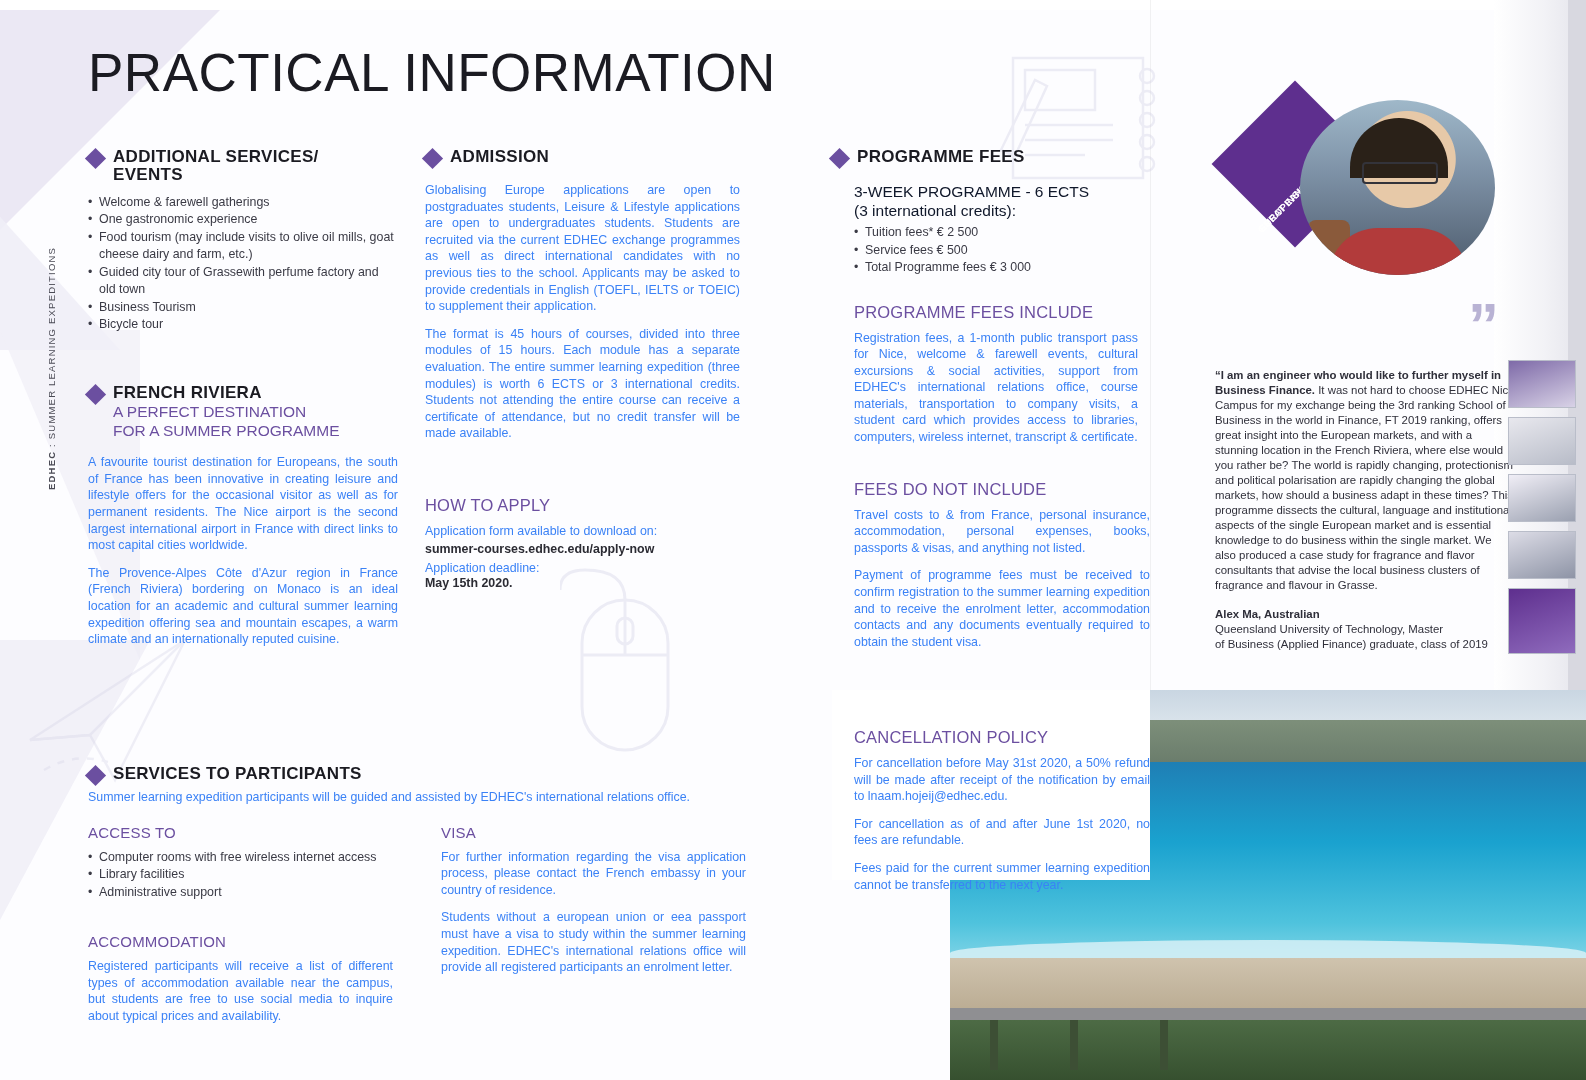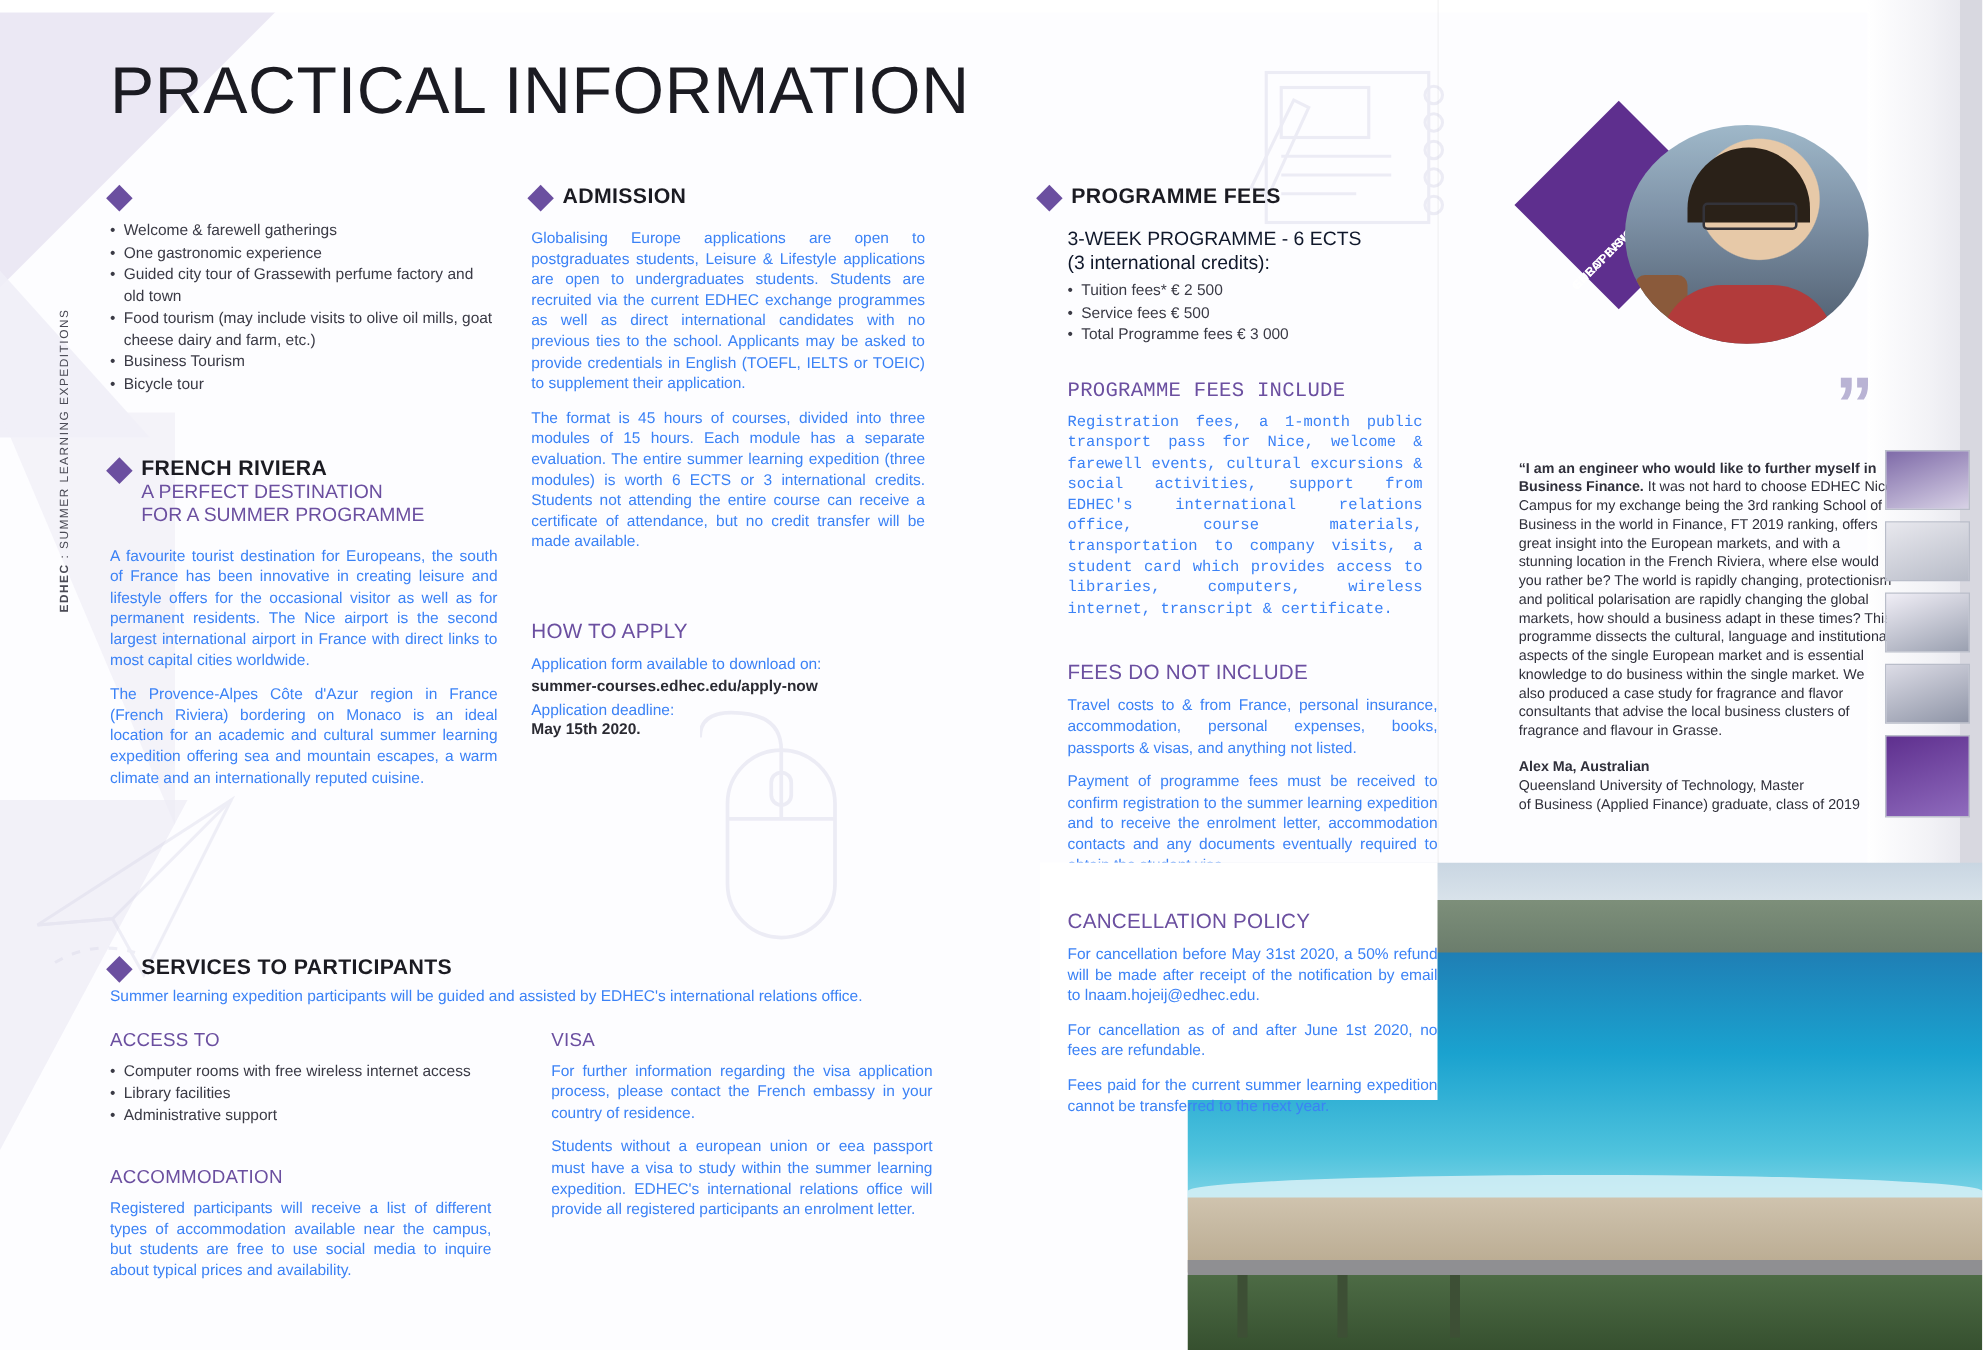--- a/index.html
+++ b/index.html
@@ -198,27 +198,31 @@
     <line x1="65" y1="40" x2="65" y2="95" stroke="#cfcde3" stroke-width="3"></line>
     <line x1="22" y1="95" x2="108" y2="95" stroke="#cfcde3" stroke-width="3"></line>
     <rect x="57" y="58" width="16" height="26" rx="8" fill="none" stroke="#cfcde3" stroke-width="3"></rect>
     <path d="M65 40 q0 -30 -40 -30 q-25 0 -25 20" fill="none" stroke="#cfcde3" stroke-width="3"></path>
   </svg>
 
   <div class="col1">
 
     <div class="sec-head">
       <span class="diamond dia"></span>
+      <div class="sec-title">
+        <span>ADDITIONAL SERVICES/</span><br>
+        <span>EVENTS</span>
+      </div>
     </div>
 
     <ul class="bul" style="margin-top:10px;">
       <li>Welcome &amp; farewell gatherings</li>
       <li>One gastronomic experience</li>
+      <li>Food tourism (may include visits to olive oil mills, goat cheese dairy and farm, etc.)</li>
       <li>Guided city tour of Grassewith perfume factory and old town</li>
-      <li>Food tourism (may include visits to olive oil mills, goat cheese dairy and farm, etc.)</li>
       <li>Business Tourism</li>
       <li>Bicycle tour</li>
     </ul>
 
     <div style="height:50px;"></div>
 
     <div class="sec-head">
       <span class="diamond dia"></span>
       <div>
         <div class="sec-title">FRENCH RIVIERA</div>
@@ -261,21 +265,21 @@
     <div style="margin:16px 0 0 22px;">
       <div class="fees-h">3-WEEK PROGRAMME - 6 ECTS</div>
       <div class="fees-h" style="margin-top:-4px;">(3 international credits):</div>
       <ul class="bul">
         <li>Tuition fees* € 2 500</li>
         <li>Service fees € 500</li>
         <li>Total Programme fees € 3 000</li>
       </ul>
     </div>
 
-    <div style="margin:26px 12px 0 22px;font-family:Liberation Mono, monospace;">
+    <div style="margin:26px 12px 0 22px;">
       <div class="h-purple">PROGRAMME FEES INCLUDE</div>
       <p class="body">Registration fees, a 1-month public transport pass for Nice, welcome &amp; farewell events, cultural excursions &amp; social activities, support from EDHEC's international relations office, course materials, transportation to company visits, a student card which provides access to libraries, computers, wireless internet, transcript &amp; certificate.</p>
     </div>
 
     <div style="margin:34px 0 0 22px;">
       <div class="h-purple">FEES DO NOT INCLUDE</div>
       <p class="body">Travel costs to &amp; from France, personal insurance, accommodation, personal expenses, books, passports &amp; visas, and anything not listed.</p>
       <p class="body">Payment of programme fees must be received to confirm registration to the summer learning expedition and to receive the enrolment letter, accommodation contacts and any documents eventually required to obtain the student visa.</p>
     </div>
   </div>

